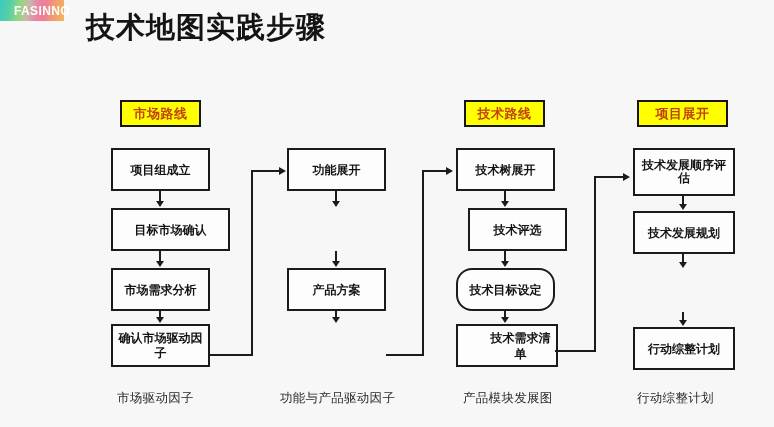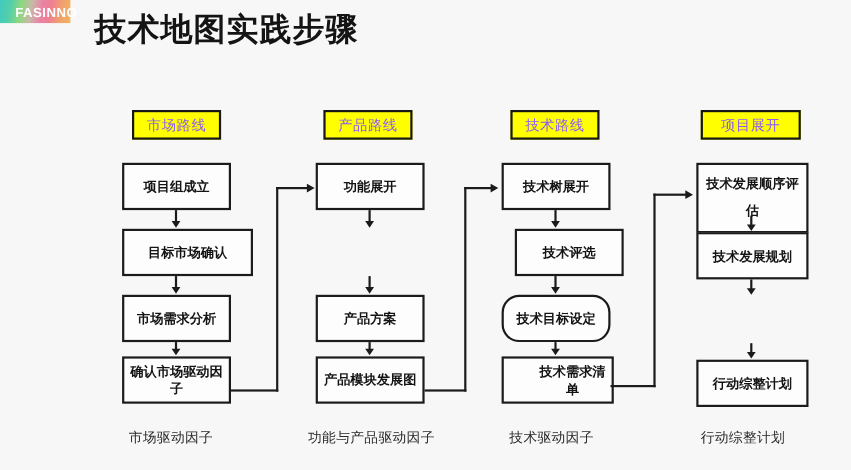--- a/index.html
+++ b/index.html
@@ -67,22 +67,22 @@
   .col-header {
     position: absolute;
     height: 27px;
     background: #ffff00;
     border: 2px solid #161616;
     box-sizing: border-box;
     display: flex;
     align-items: center;
     justify-content: center;
     font-size: 13px;
-    font-weight: normal;
-    color: #8b5cf6;
+    font-weight: bold;
+    color: #c2410c;
     letter-spacing: 0.5px;
     white-space: nowrap;
   }
 
   
   .node {
     position: absolute;
     background: #fdfdfd;
     border: 2px solid #1b1b1b;
     box-sizing: border-box;
@@ -157,25 +157,23 @@
   <div class="vline" style="left:159px; top:251px; height:11px;"></div>
   <div class="arrow-down" style="left:156px; top:261px;"></div>
   <div class="vline" style="left:159px; top:311px; height:7px;"></div>
   <div class="arrow-down" style="left:156px; top:317px;"></div>
 
   <div class="hline" style="left:210px; top:354px; width:43px;"></div>
   <div class="vline" style="left:251px; top:170px; height:186px;"></div>
   <div class="hline" style="left:251px; top:170px; width:30px;"></div>
   <div class="arrow-right" style="left:279px; top:167px;"></div>
 
-  <div class="col-header" style="left:294px; top:100px; width:81px;">产品路线</div>
 
   <div class="node" style="left:287px; top:148px; width:99px; height:43px;">功能展开</div>
   <div class="node" style="left:287px; top:268px; width:99px; height:43px;">产品方案</div>
-  <div class="node" style="left:287px; top:324px; width:99px; height:43px; line-height:15px;">产品模块发展图</div>
 
   <div class="vline" style="left:335px; top:191px; height:11px;"></div>
   <div class="arrow-down" style="left:332px; top:201px;"></div>
   <div class="vline" style="left:335px; top:251px; height:11px;"></div>
   <div class="arrow-down" style="left:332px; top:261px;"></div>
   <div class="vline" style="left:335px; top:311px; height:7px;"></div>
   <div class="arrow-down" style="left:332px; top:317px;"></div>
 
   <div class="hline" style="left:386px; top:354px; width:38px;"></div>
   <div class="vline" style="left:422px; top:170px; height:186px;"></div>
@@ -196,29 +194,29 @@
   <div class="vline" style="left:504px; top:311px; height:7px;"></div>
   <div class="arrow-down" style="left:501px; top:317px;"></div>
 
   <div class="hline" style="left:555px; top:350px; width:41px;"></div>
   <div class="vline" style="left:594px; top:176px; height:176px;"></div>
   <div class="hline" style="left:594px; top:176px; width:31px;"></div>
   <div class="arrow-right" style="left:623px; top:173px;"></div>
 
   <div class="col-header" style="left:637px; top:100px; width:91px;">项目展开</div>
 
-  <div class="node" style="left:633px; top:148px; width:102px; height:64px; line-height:24px;font-family:Liberation Mono, monospace;">技术发展顺序评估</div>
+  <div class="node" style="left:633px; top:148px; width:102px; height:48px; line-height:13px;">技术发展顺序评估</div>
   <div class="node" style="left:633px; top:211px; width:102px; height:43px;">技术发展规划</div>
   <div class="node" style="left:633px; top:327px; width:102px; height:43px;">行动综整计划</div>
 
   <div class="vline" style="left:682px; top:196px; height:9px;"></div>
   <div class="arrow-down" style="left:679px; top:204px;"></div>
   <div class="vline" style="left:682px; top:254px; height:9px;"></div>
   <div class="arrow-down" style="left:679px; top:262px;"></div>
   <div class="vline" style="left:682px; top:312px; height:9px;"></div>
   <div class="arrow-down" style="left:679px; top:320px;"></div>
 
   <div class="footer-caption" style="left:117px; top:390px;">市场驱动因子</div>
   <div class="footer-caption" style="left:280px; top:390px;">功能与产品驱动因子</div>
-  <div class="footer-caption" style="left:463px; top:390px;">技术驱动因子</div>
+  <div class="footer-caption" style="left:463px; top:390px;">产品模块发展图</div>
   <div class="footer-caption" style="left:637px; top:390px;">行动综整计划</div>
 
 </div>
 
 </body></html>

